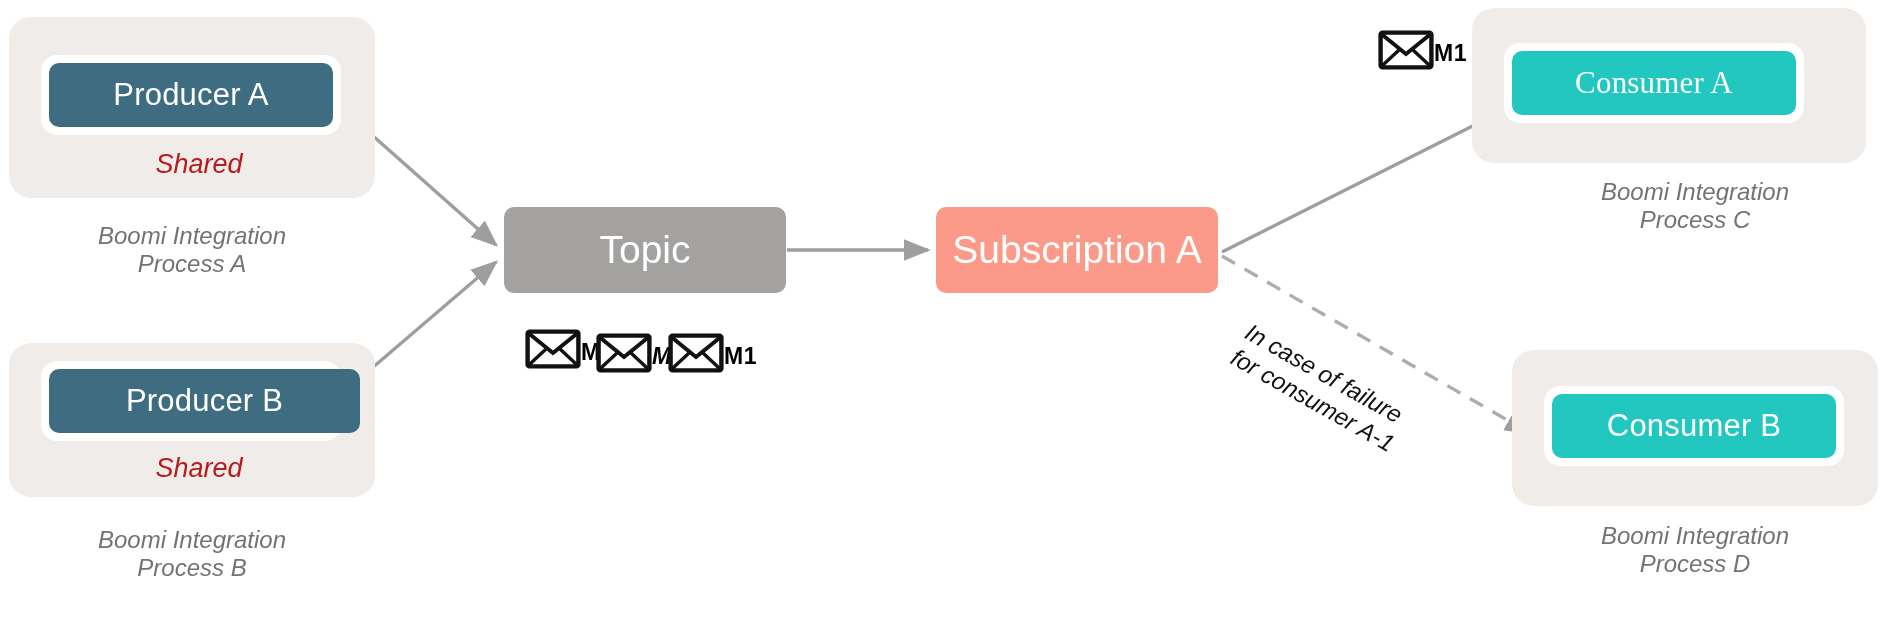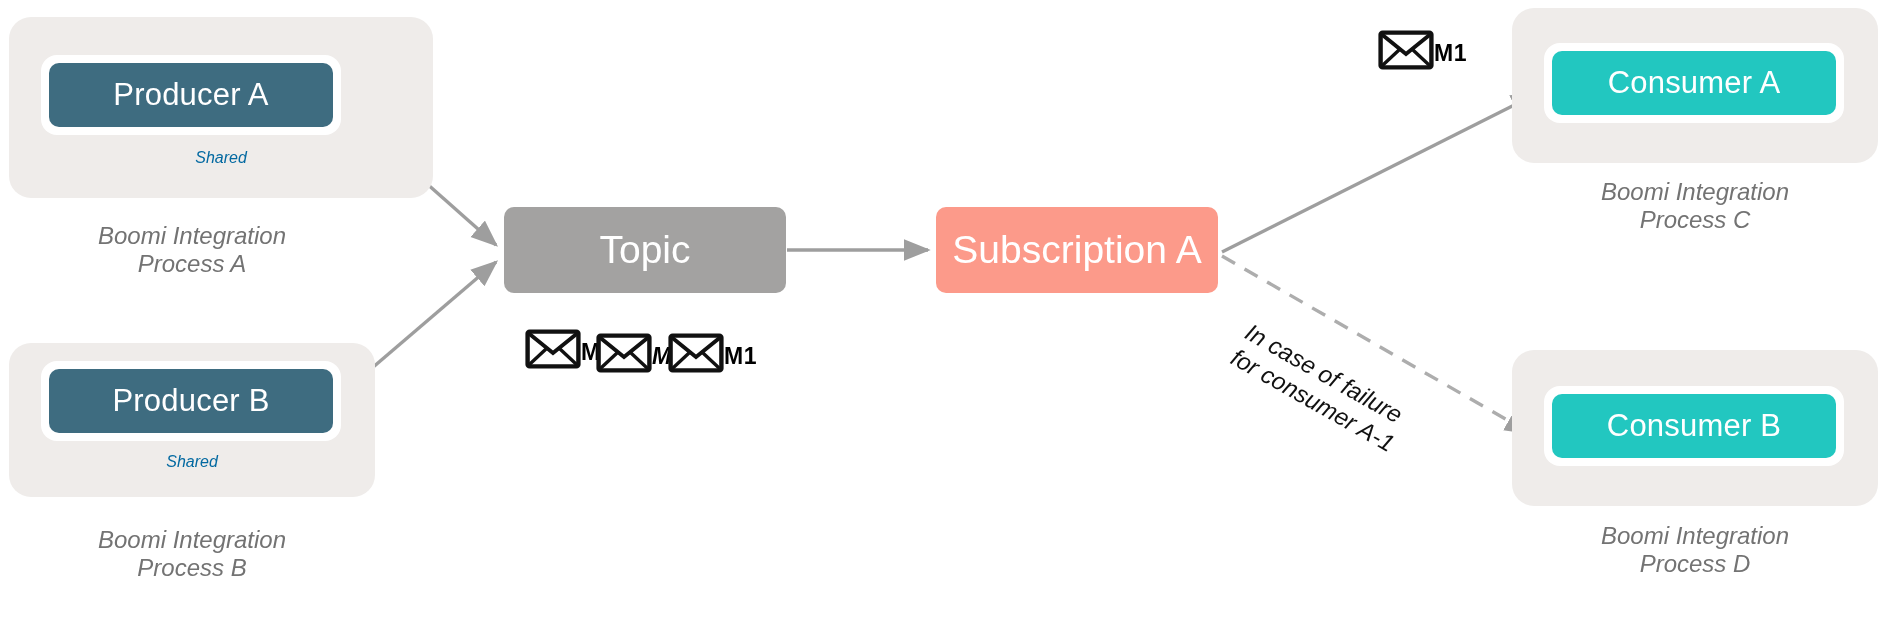--- a/index.html
+++ b/index.html
@@ -50,25 +50,25 @@
     letter-spacing: 0.2px;
     box-sizing: border-box;
     white-space: nowrap;
   }
   .producer-box { background: #3E6C80; }
   .consumer-box { background: #22C7C0; }
 
   .sub-label {
     position: absolute;
     font-style: italic;
-    font-size: 16px;
-    color: #0369a1;
+    font-size: 27px;
+    color: #b91c1c;
     text-align: center;
     width: 100%;
-    left: 0;
+    left: 7px;
   }
 
   .caption {
     position: absolute;
     font-style: italic;
     font-size: 24px;
     line-height: 1.17;
     color: #737373;
     text-align: center;
     white-space: pre-line;
@@ -154,34 +154,34 @@
     
     <line x1="787" y1="250" x2="928" y2="250" stroke="#9E9E9E" stroke-width="3.4" marker-end="url(#arrow)"></line>
 
     
     <line x1="1222" y1="252" x2="1536" y2="94" stroke="#9E9E9E" stroke-width="3.4" marker-end="url(#arrow)"></line>
 
      Consumer B --&gt;
     <line x1="1222" y1="256" x2="1528" y2="432" stroke="#ADADAD" stroke-width="3.4" stroke-dasharray="15 11" marker-end="url(#arrowd)"></line>
   </svg>
 
-  <div class="card" style="left:9px; top:17px; width:424px; height:181px;">
+  <div class="card" style="left:9px; top:17px; width:366px; height:181px;">
     <div class="card-inner-wrap" style="left:32px; top:38px; width:300px; height:80px;">
       <div class="node-box producer-box" style="left:8px; top:8px; width:284px; height:64px;">
         <span>Producer A</span>
       </div>
     </div>
     <div class="sub-label" style="top:132px;">Shared</div>
   </div>
   <div class="caption" style="left:9px; top:222px; width:366px;">Boomi Integration
 Process A</div>
 
   <div class="card" style="left:9px; top:343px; width:366px; height:154px;">
     <div class="card-inner-wrap" style="left:32px; top:18px; width:300px; height:80px;">
-      <div class="node-box producer-box" style="left:8px; top:8px; width:284px; height:64px;">
+      <div class="node-box producer-box" style="left:8px; top:8px; width:311px; height:64px;">
         <span>Producer B</span>
       </div>
     </div>
     <div class="sub-label" style="top:110px;">Shared</div>
   </div>
   <div class="caption" style="left:9px; top:526px; width:366px;">Boomi Integration
 Process B</div>
 
   <div class="plain-box topic-box" style="left:504px; top:207px; width:282px; height:86px;">
     <span>Topic</span>
@@ -223,21 +223,21 @@
       <rect x="2.6" y="2.6" width="50.8" height="34.8" rx="2" fill="#ffffff" stroke="#111111" stroke-width="4.4"></rect>
       <path d="M3.6 4.2 L28 24 L52.4 4.2" fill="none" stroke="#111111" stroke-width="4"></path>
       <path d="M3.6 36.2 L21 20 M52.4 36.2 L35 20" fill="none" stroke="#111111" stroke-width="3.4"></path>
     </svg>
     <span class="envelope-label">M1</span>
   </div>
 
   <div class="rot-label" style="left:1254px; top:318px; transform: rotate(29.5deg);">In case of failure
 for consumer A-1</div>
 
-  <div class="card" style="left:1512px; top:8px; width:366px; height:155px;">
+  <div class="card" style="left:1472px; top:8px; width:394px; height:155px;font-family:Liberation Serif, serif;">
     <div class="card-inner-wrap" style="left:32px; top:35px; width:300px; height:80px;">
       <div class="node-box consumer-box" style="left:8px; top:8px; width:284px; height:64px;">
         <span>Consumer A</span>
       </div>
     </div>
   </div>
   <div class="caption" style="left:1512px; top:178px; width:366px;">Boomi Integration
 Process C</div>
 
   <div class="card" style="left:1512px; top:350px; width:366px; height:156px;">

